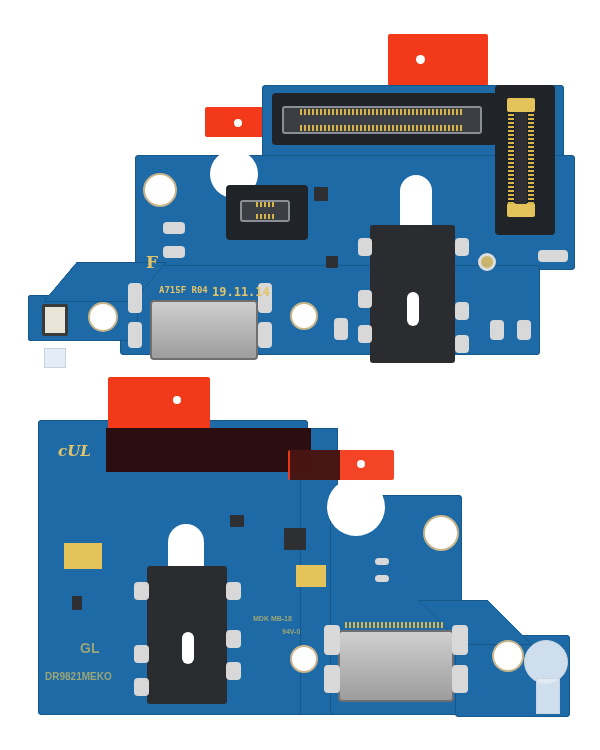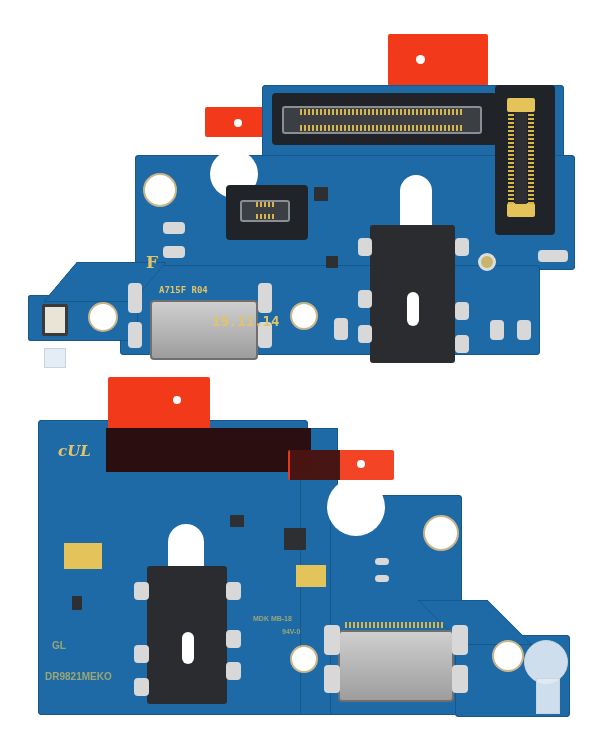--- a/index.html
+++ b/index.html
@@ -69,21 +69,21 @@
   <div class="abs clear" style="left:44px;top:348px;width:20px;height:18px;"></div>
 
   <div class="abs usb" style="left:150px;top:300px;width:108px;height:60px;"></div>
   <div class="abs pad" style="left:128px;top:283px;width:14px;height:30px;"></div>
   <div class="abs pad" style="left:128px;top:322px;width:14px;height:26px;"></div>
   <div class="abs pad" style="left:258px;top:283px;width:14px;height:30px;"></div>
   <div class="abs pad" style="left:258px;top:322px;width:14px;height:26px;"></div>
 
   <div class="abs silk" style="left:146px;top:252px;font-size:17px;font-family:'DejaVu Serif',serif;">F</div>
   <div class="abs silk" style="left:159px;top:285px;font-size:9px;">A715F R04</div>
-  <div class="abs silk" style="left:212px;top:285px;font-size:14px;margin-top:28px;">19.11.14</div>
+  <div class="abs silk" style="left:212px;top:285px;font-size:12px;">19.11.14</div>
 
   <div class="abs jack" style="left:370px;top:225px;width:85px;height:138px;"></div>
   <div class="abs hole-plain" style="left:407px;top:292px;width:12px;height:34px;border-radius:6px;"></div>
   <div class="abs pad" style="left:358px;top:238px;width:14px;height:18px;"></div>
   <div class="abs pad" style="left:455px;top:238px;width:14px;height:18px;"></div>
   <div class="abs pad" style="left:358px;top:290px;width:14px;height:18px;"></div>
   <div class="abs pad" style="left:455px;top:302px;width:14px;height:18px;"></div>
   <div class="abs pad" style="left:358px;top:325px;width:14px;height:18px;"></div>
   <div class="abs pad" style="left:455px;top:335px;width:14px;height:18px;"></div>
 
@@ -107,21 +107,21 @@
   <div class="abs hole-plain" style="left:168px;top:524px;width:36px;height:48px;border-radius:18px 18px 0 0;"></div>
 
   <div class="abs tape" style="left:108px;top:377px;width:102px;height:52px;border-radius:2px;"></div>
   <div class="abs hole-plain" style="left:173px;top:396px;width:8px;height:8px;"></div>
   <div class="abs tape-dark" style="left:106px;top:428px;width:205px;height:44px;"></div>
   <div class="abs tape" style="left:288px;top:450px;width:106px;height:30px;border-radius:2px;opacity:.95;"></div>
   <div class="abs tape-dark" style="left:290px;top:450px;width:50px;height:30px;opacity:.85;"></div>
   <div class="abs hole-plain" style="left:357px;top:460px;width:8px;height:8px;"></div>
 
   <div class="abs silk" style="left:58px;top:442px;font-size:15px;font-family:'DejaVu Serif',serif;font-style:italic;">cUL</div>
-  <div class="abs silk-faint" style="left:52px;top:640px;font-size:10px;">GL</div>
+  <div class="abs silk-faint" style="left:80px;top:640px;font-size:14px;">GL</div>
   <div class="abs silk-faint" style="left:45px;top:671px;font-size:10px;">DR9821MEKO</div>
   <div class="abs silk-faint" style="left:253px;top:615px;font-size:7px;">MDK MB-18</div>
   <div class="abs silk-faint" style="left:282px;top:628px;font-size:7px;">94V-0</div>
 
   <div class="abs gold" style="left:64px;top:543px;width:38px;height:26px;"></div>
   <div class="abs gold" style="left:296px;top:565px;width:30px;height:22px;"></div>
 
   <div class="abs chip" style="left:230px;top:515px;width:14px;height:12px;"></div>
   <div class="abs chip" style="left:284px;top:528px;width:22px;height:22px;"></div>
   <div class="abs chip" style="left:72px;top:596px;width:10px;height:14px;"></div>

